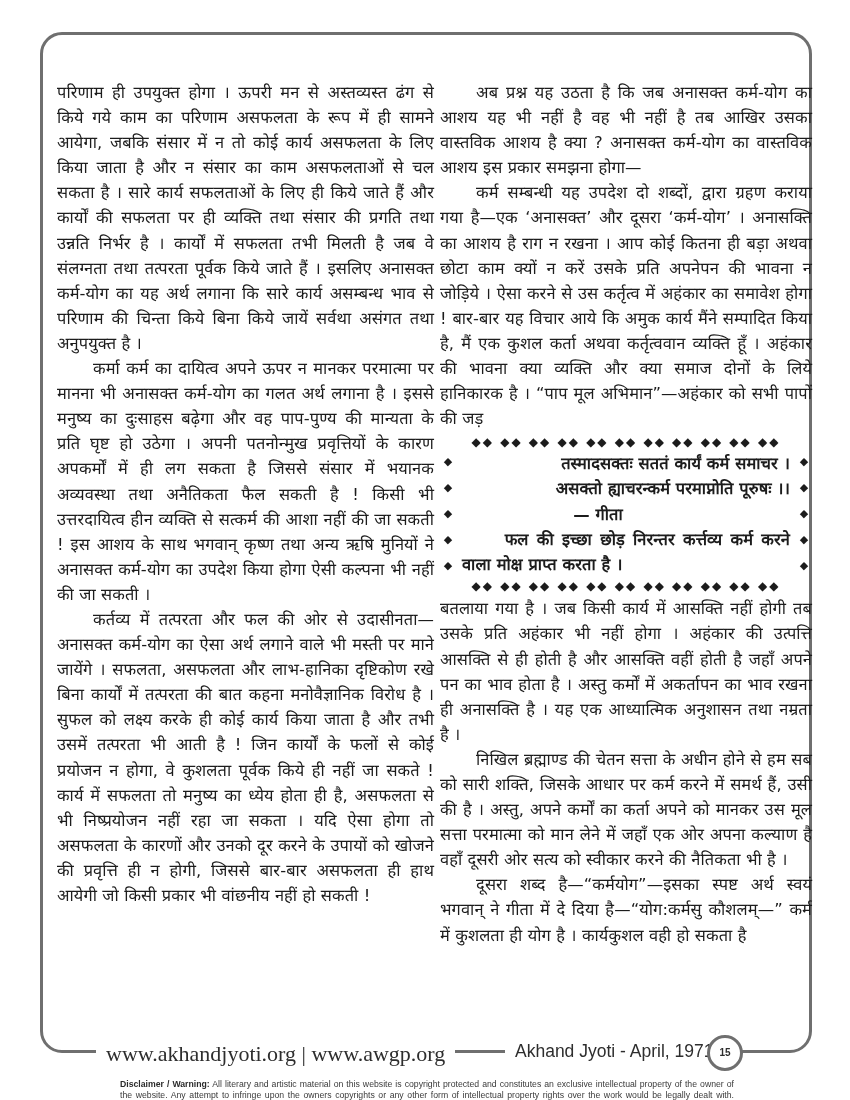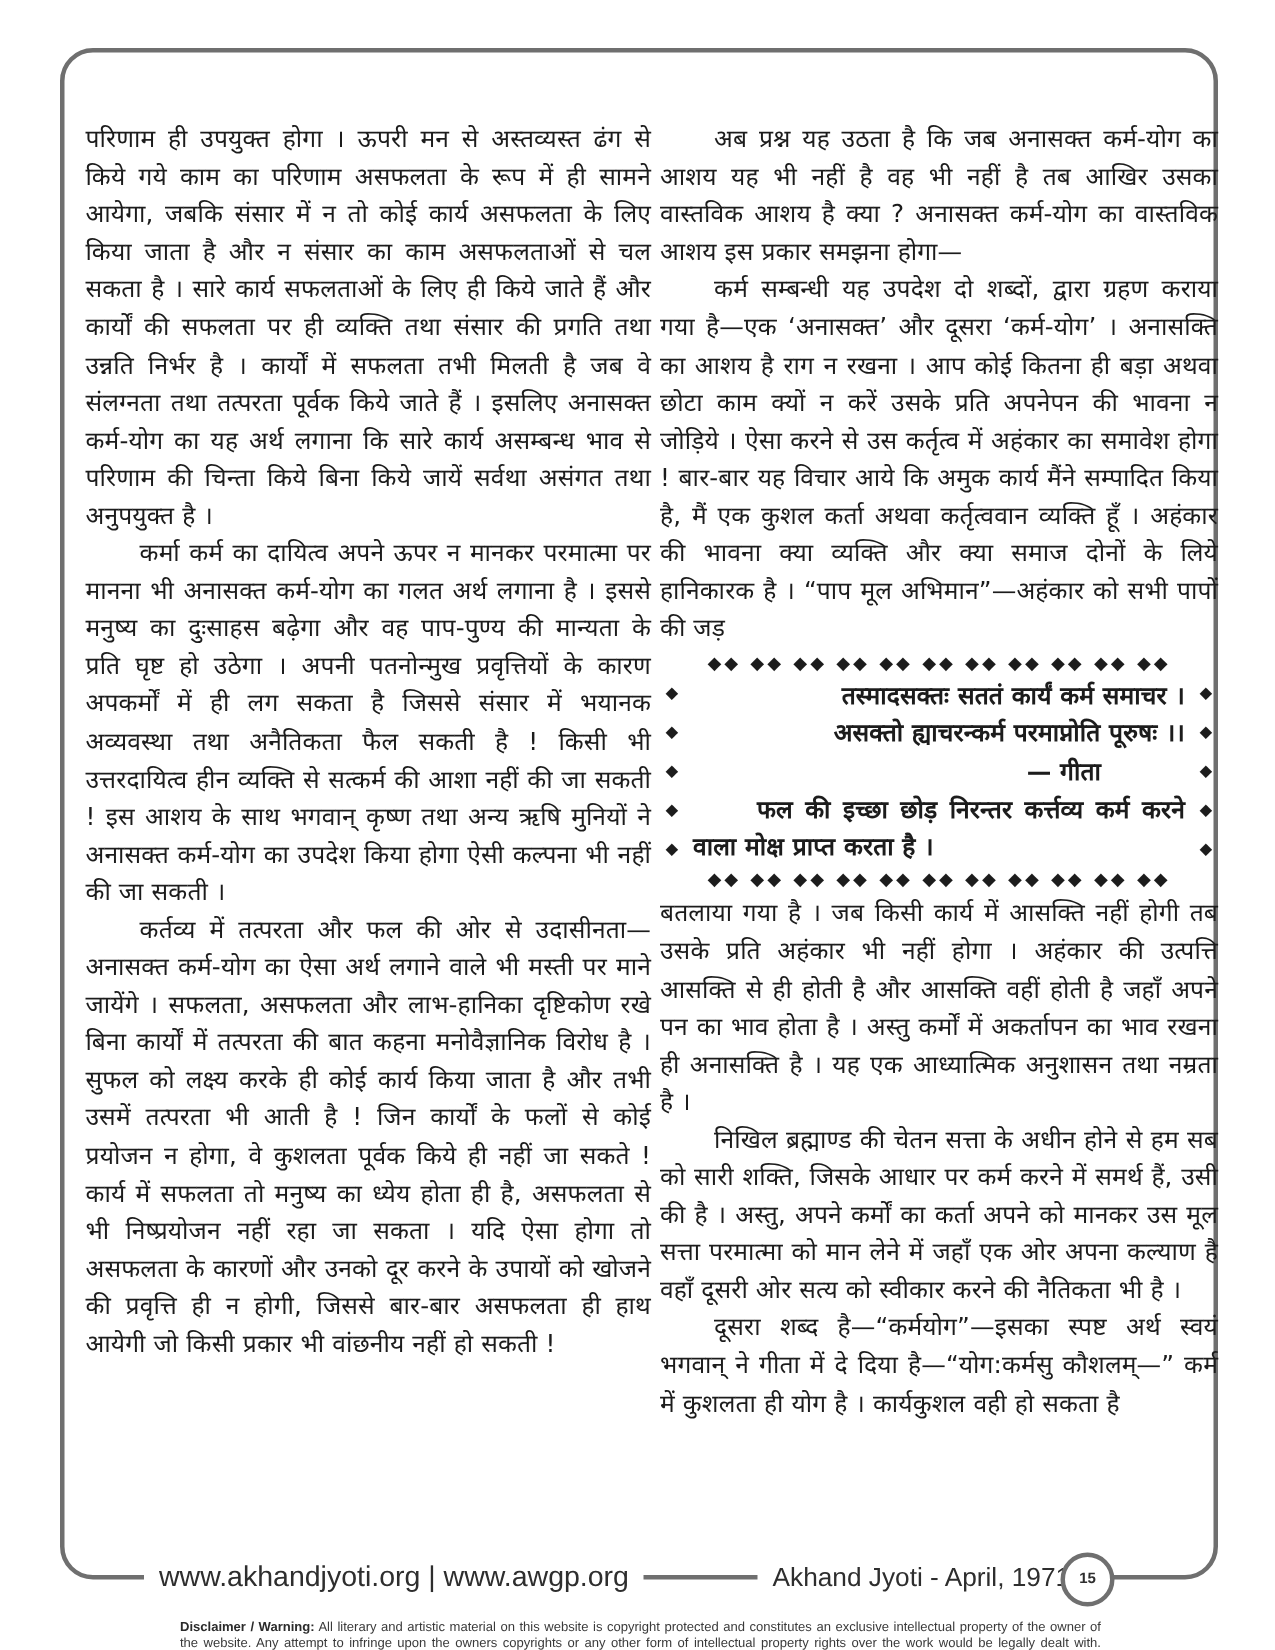--- a/index.html
+++ b/index.html
@@ -26,28 +26,28 @@
     font-size:12px;line-height:14px;letter-spacing:2px;white-space:nowrap;
     overflow:hidden;text-align:center;color:#1c1c1c;text-indent:0;
   }
   .obox-mid{display:flex;align-items:stretch;}
   .orn-side{
     width:16px;font-size:11px;line-height:26px;text-align:center;
     white-space:pre-line;color:#1c1c1c;text-indent:0;flex:0 0 16px;
   }
   .obox-content{flex:1;padding:2px 6px;}
   .shloka-line{margin:0;text-indent:2.6em;text-align:right;}
-  .shloka-attr{margin:0;text-align:right;padding-right:56px;text-indent:0;}
+  .shloka-attr{margin:0;text-align:center;padding-right:56px;text-indent:0;}
   .shloka-meaning{margin:0;text-indent:2.6em;text-align:justify;}
   
   .footer-item{
     position:absolute;background:#ffffff;
     font-family:"Liberation Sans","DejaVu Sans",sans-serif;color:#2e2e2e;
   }
-  .footer-links{left:96px;top:1041px;font-size:19px;padding:0 10px;}
+  .footer-links{left:96px;top:1041px;font-size:22px;padding:0 10px;font-family:Liberation Serif, serif;}
   .footer-pub{left:505px;top:1041px;font-size:17.5px;padding:0 10px;}
   .page-circle{
     left:707px;top:1035px;width:30px;height:30px;border:3px solid #6f6f6f;
     border-radius:50%;text-align:center;line-height:30px;font-size:10px;
     font-weight:bold;color:#2e2e2e;
   }
   .disclaimer{
     position:absolute;left:104px;top:1063px;width:614px;
     font-family:"Liberation Sans","DejaVu Sans",sans-serif;
     font-size:8.7px;line-height:11.3px;text-align:justify;color:#3a3a3a;margin:16px;

